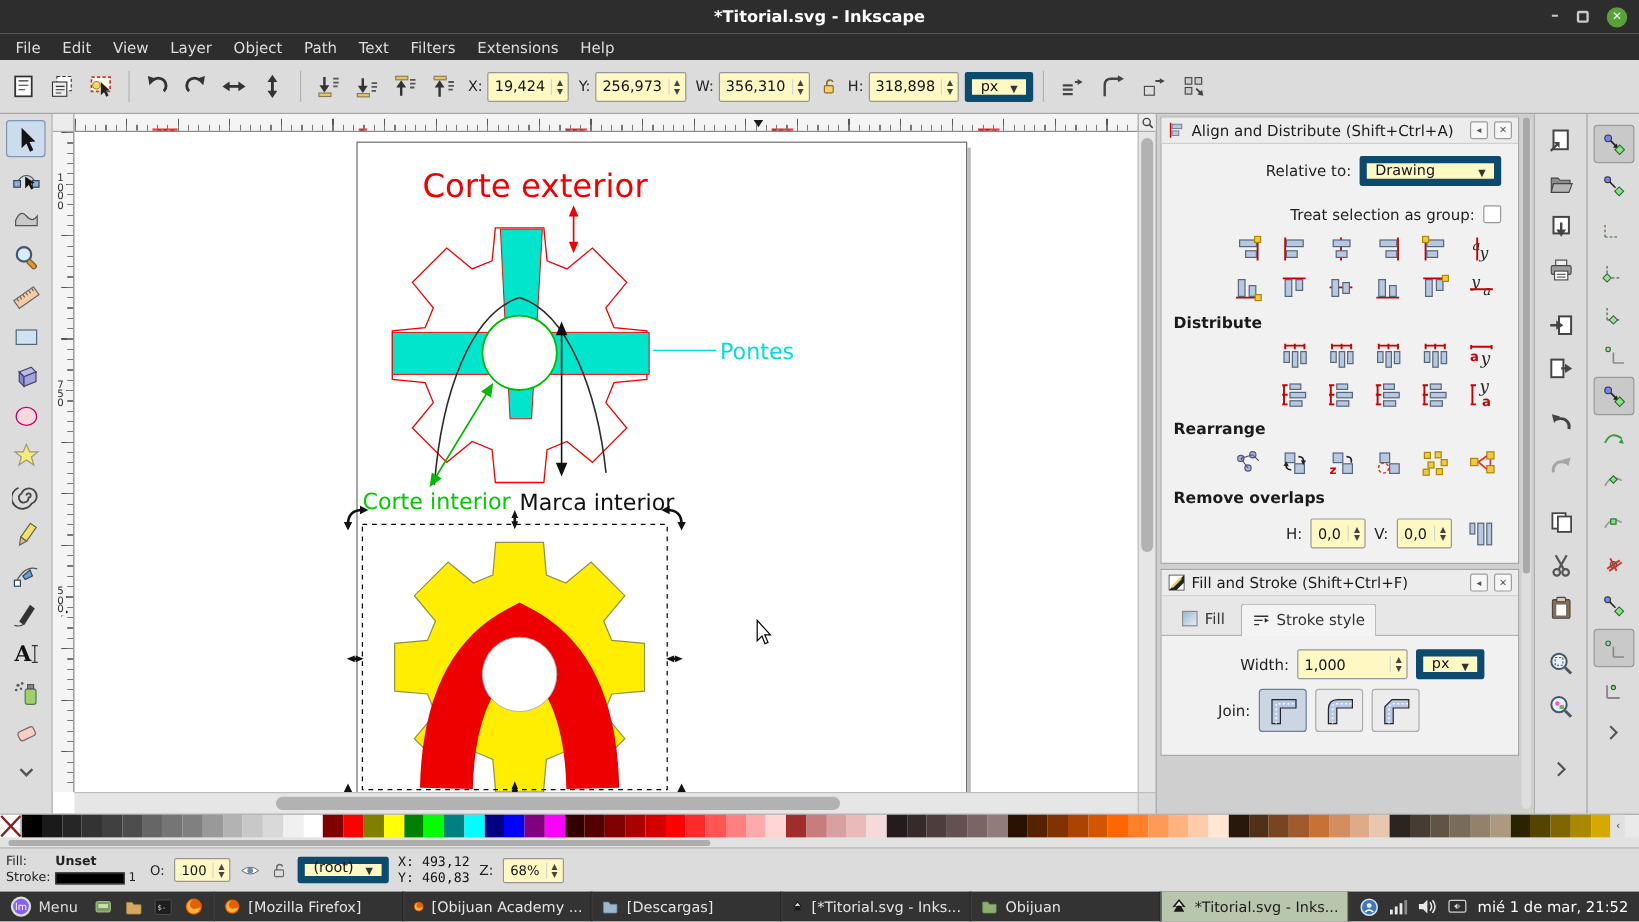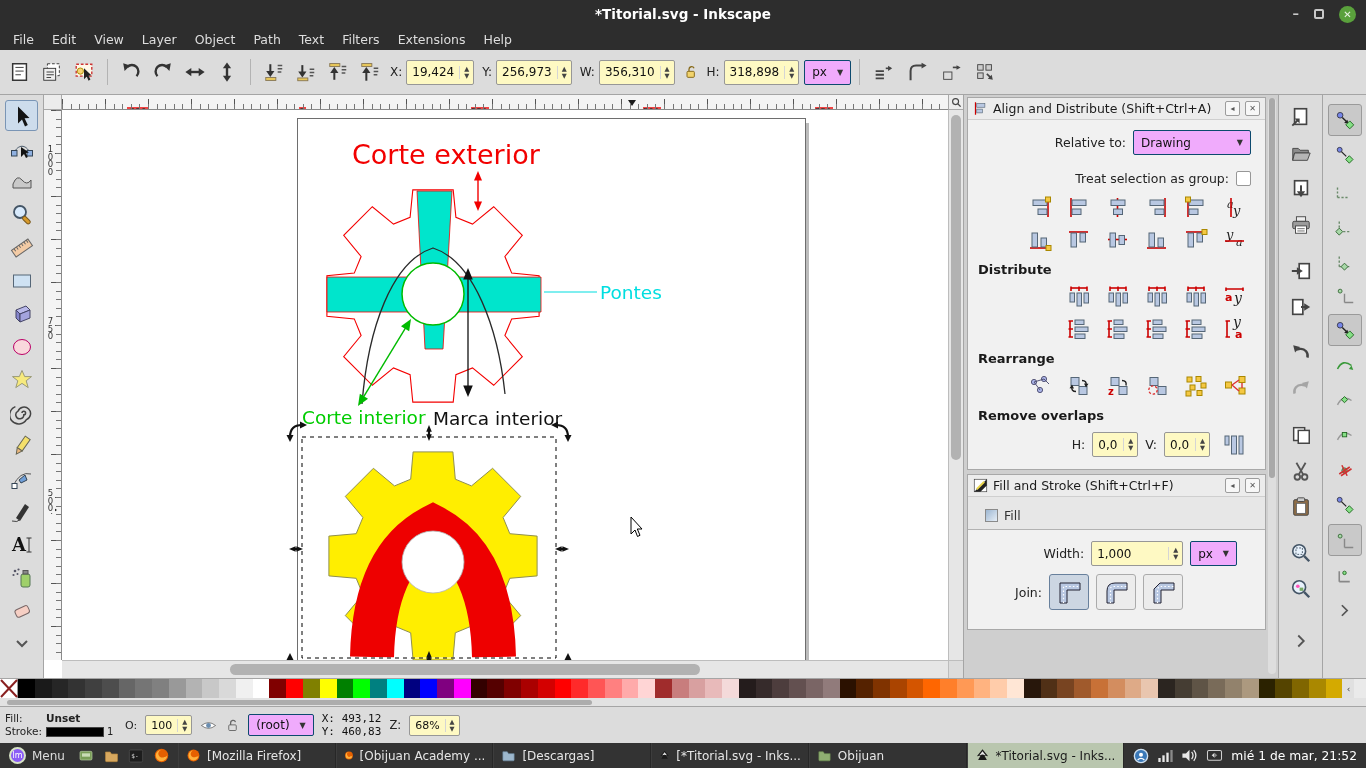--- a/index.html
+++ b/index.html
@@ -14,21 +14,21 @@
 .mi{color:#dedede;padding:3px 9px;font-size:12.5px;font-weight:normal}
 
 .toolbar{height:45px;background:#dcdcdc;border-bottom:1px solid #a5a5a5;display:flex;align-items:center;padding:0 5px;gap:2px}
 .tbtn{width:30px;height:30px;display:flex;align-items:center;justify-content:center;border:1px solid transparent;border-radius:3px;background:transparent}
 .tsep{width:1px;height:26px;background:#b3b3b3;margin:0 6px}
 .fld{display:flex;align-items:center;gap:4px;margin:0 3px;font-size:12px;color:#222}
 .spin{display:flex;border:1px solid #979797;background:#fef9c3;height:25px;border-radius:2px;align-items:center}
 .spin .v{padding:2px 5px;min-width:48px;font-size:12px;display:flex;align-items:center;color:#111}
 .spin.small .v{min-width:30px}
 .spin .ar{width:14px;border-left:1px solid #d5d5d5;display:flex;flex-direction:column;align-items:center;justify-content:center;color:#444;font-size:6.5px;line-height:6px;gap:1px}
-.combo{display:flex;align-items:center;border:1px solid #0c4a6e;background:#f0abfc;height:25px;padding:0 7px;gap:10px;border-radius:2px;font-size:12px;color:#111}
+.combo{display:flex;align-items:flex-end;border:6px solid #0c4a6e;background:#fef9c3;height:25px;padding:0 7px;gap:10px;border-radius:2px;font-size:12px;color:#111}
 .combo .car{font-size:8px;color:#333}
 
 .main{display:flex;height:583px}
 .toolbox{width:44px;background:#dcdcdc;border-right:1px solid #a5a5a5;display:flex;flex-direction:column;align-items:center;padding-top:5px;gap:2px}
 .tool{width:33px;height:31px;display:flex;align-items:center;justify-content:center;border:1px solid transparent;border-radius:3px}
 .tool.active{background:#cddcec;border-color:#7a95b5}
 .canvas-wrap{width:919px;position:relative;background:#fff}
 .ruler-corner{position:absolute;left:0;top:0;width:18px;height:15px;background:#ececec;border-right:1px solid #a9a9a9;border-bottom:1px solid #a9a9a9;z-index:3}
 .ruler-top{position:absolute;left:18px;top:0;width:886px;height:15px;background:#f4f4f4;border-bottom:1px solid #8a8a8a;overflow:hidden;z-index:2}
 .ruler-top::after{content:"";position:absolute;left:0;right:0;bottom:0;height:5px;background:repeating-linear-gradient(to right,#777 0 1px,transparent 1px 8.6px)}
@@ -825,20 +825,27 @@
             <path d="M6 18 L18 6" stroke="#e8d44d" stroke-width="3"></path>
           </svg>
         <span class="ptitle">Fill and Stroke (Shift+Ctrl+F)</span>
         <span class="pbtn">◂</span>
         <span class="pbtn">✕</span>
       </div>
       <div class="tabs">
         <span class="tab">
             <span class="fillsw"></span>
             <span>Fill</span>
+          </span>
+        <span class="tab active">
+          <svg width="14" height="12" viewBox="0 0 24 20">
+              <path d="M2 4 h20 M2 10 h12 M2 16 h7" stroke="#333" stroke-width="2"></path>
+              <polygon points="23,10 17,6.5 17,13.5" fill="#333"></polygon>
+            </svg>
+          <span>Stroke style</span>
           </span>
       </div>
       <div class="pbody">
         <div class="prow" style="margin:8px 24px 8px 0">
           <label>Width:</label>
           <span class="spin" style="width:92px">
               <span class="v" style="flex:1">1,000</span>
               <span class="ar">
                 <span>▲</span>
                 <span>▼</span>

